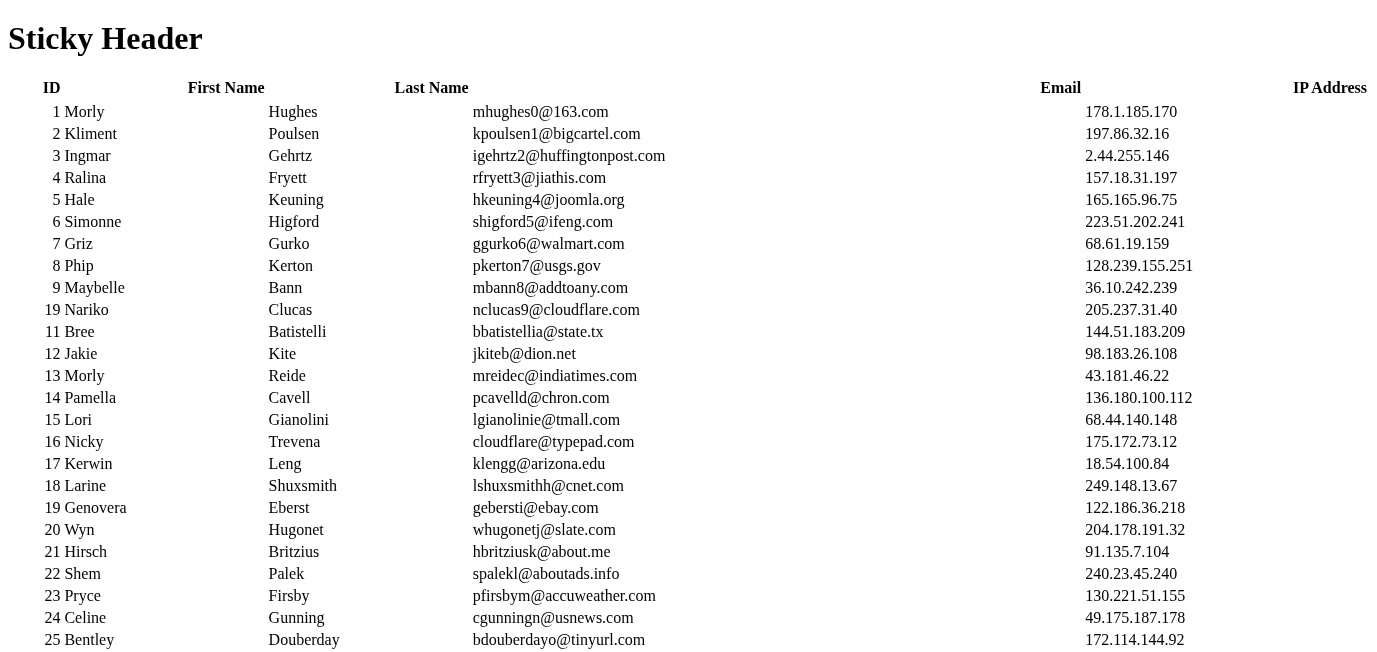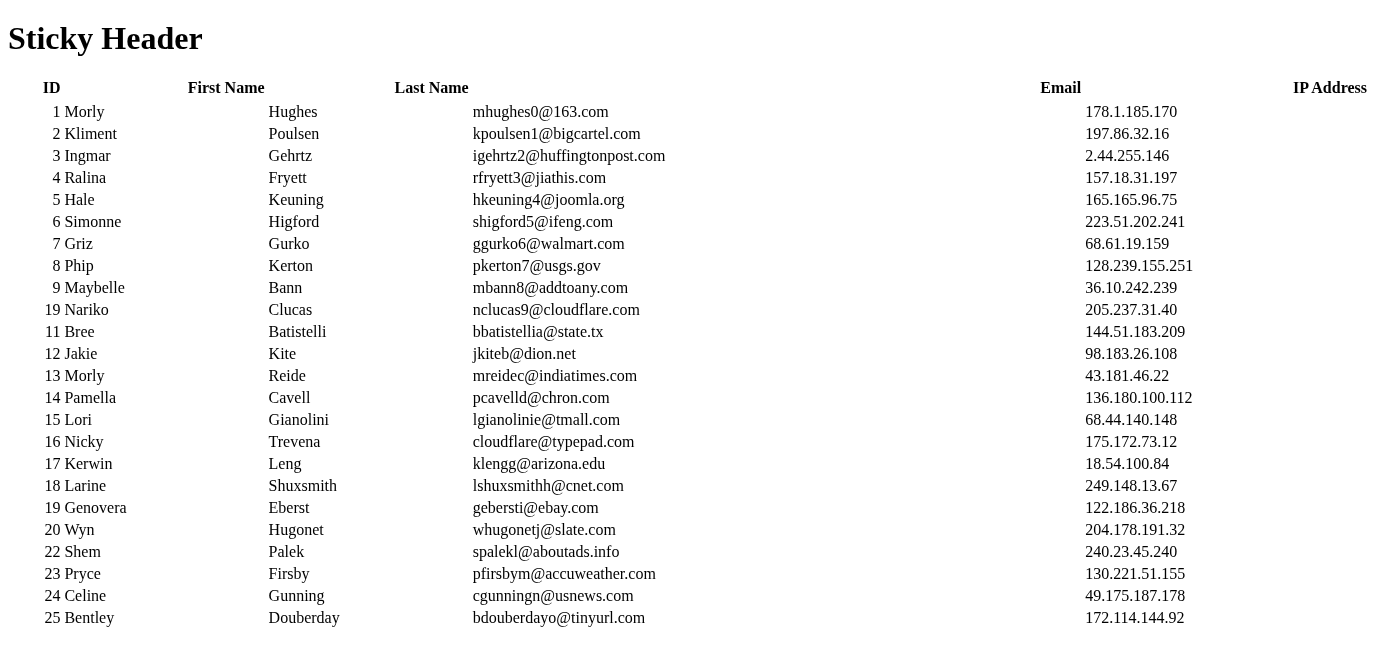--- a/index.html
+++ b/index.html
@@ -172,20 +172,27 @@
         <td>122.186.36.218</td>
       </tr>
       <tr>
         <td>20</td>
         <td>Wyn</td>
         <td>Hugonet</td>
         <td>whugonetj@slate.com</td>
         <td>204.178.191.32</td>
       </tr>
       <tr>
+        <td>21</td>
+        <td>Hirsch</td>
+        <td>Britzius</td>
+        <td>hbritziusk@about.me</td>
+        <td>91.135.7.104</td>
+      </tr>
+      <tr>
         <td>22</td>
         <td>Shem</td>
         <td>Palek</td>
         <td>spalekl@aboutads.info</td>
         <td>240.23.45.240</td>
       </tr>
       <tr>
         <td>23</td>
         <td>Pryce</td>
         <td>Firsby</td>

